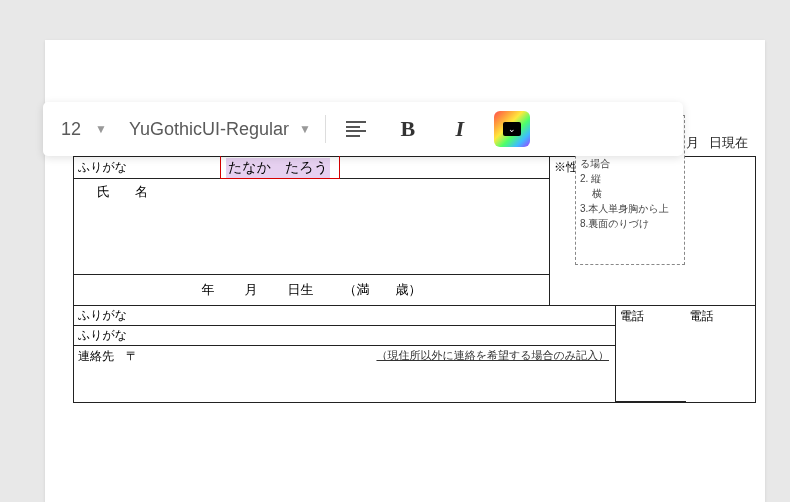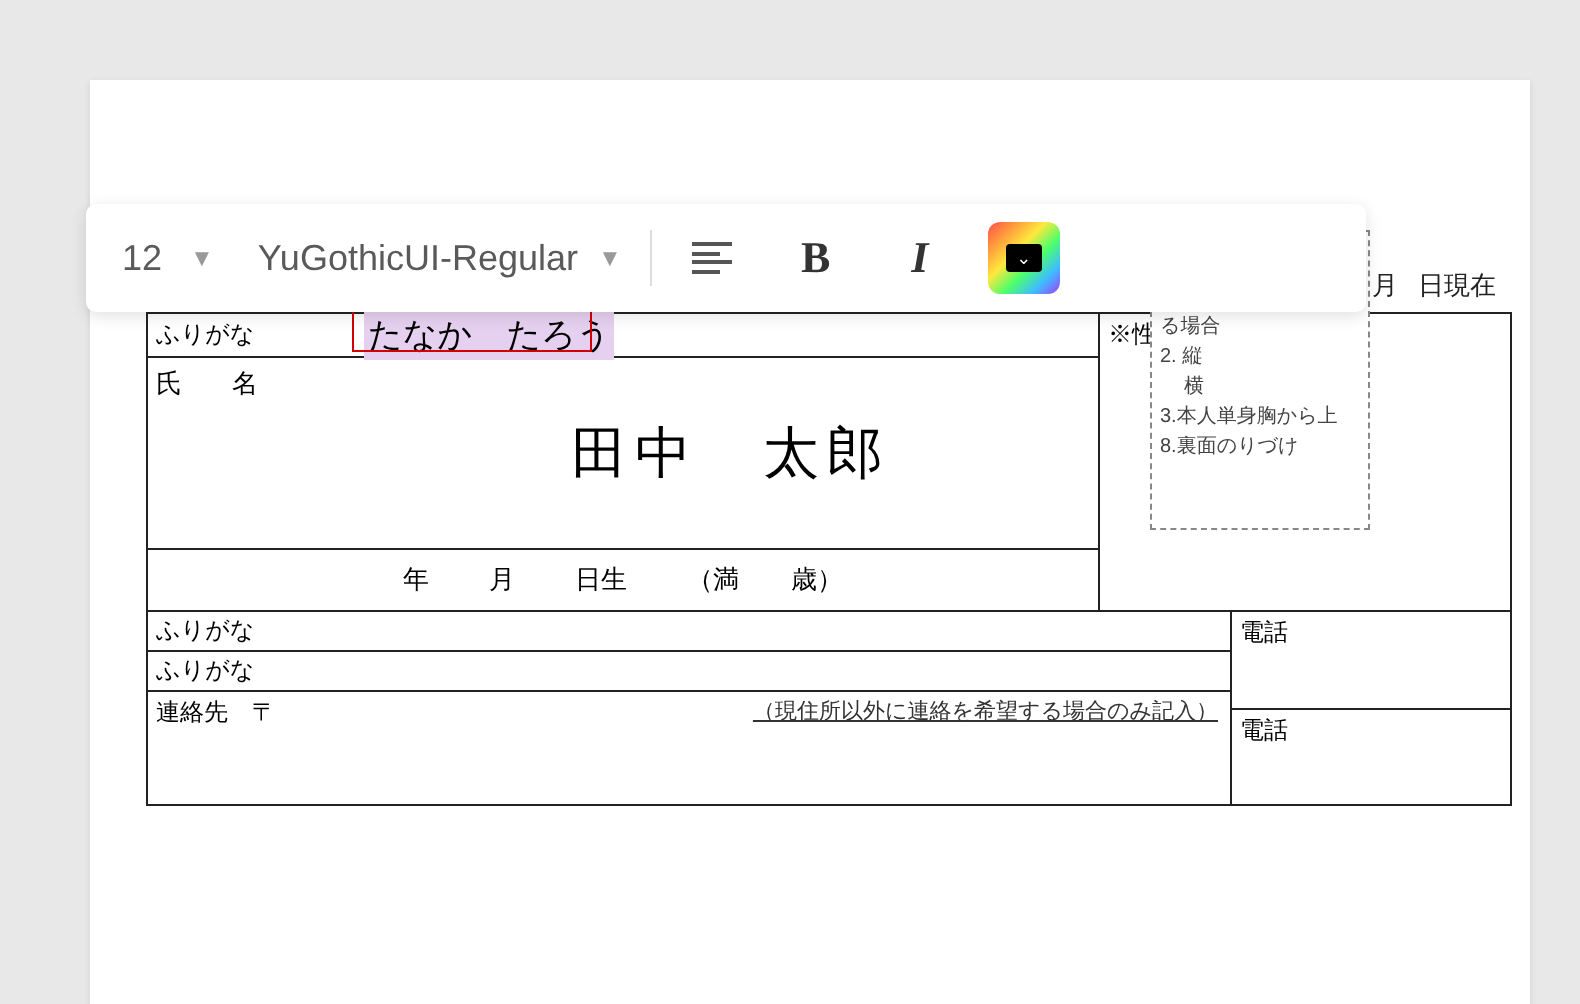--- a/index.html
+++ b/index.html
@@ -159,22 +159,23 @@
     display: flex;
     align-items: center;
     font-size: 12px;
   }
   .furi-label {
     width: 108px;
     padding-left: 4px;
   }
   .furi-val-wrap {
     flex: 1;
-    font-size: 17px;
+    font-size: 14px;
     position: relative;
+    margin-left: 44px;
   }
   .furi-val {
     background: #e6d0f0;
     padding: 1px 2px;
     display: inline-block;
   }
   .sel-box {
     position: absolute;
     border: 1.5px solid #d40000;
     top: -3px;
@@ -186,20 +187,21 @@
   .name-row {
     border-bottom: 1.5px solid #222;
     height: 96px;
     display: flex;
   }
   .name-label {
     width: 108px;
     padding: 4px;
     font-size: 13px;
     letter-spacing: 6px;
+    margin-left: 19px;
   }
   .name-val {
     flex: 1;
     display: flex;
     align-items: center;
     justify-content: center;
     font-size: 28px;
     letter-spacing: 4px;
   }
   .birth-row {
@@ -269,21 +271,20 @@
     position: absolute;
     right: 6px;
     top: 2px;
     font-size: 11px;
     color: #333;
     text-decoration: underline;
   }
   .tel-col {
     border-left: 1.5px solid #222;
     display: flex;
-    flex-direction: column;
   }
   .tel-cell {
     flex: 1;
     border-bottom: 1.5px solid #222;
     font-size: 12px;
     padding: 2px 4px;
   }
   .tel-cell:last-child { border-bottom: none; }
 </style>
 </head>
@@ -339,21 +340,20 @@
     <div class="left-col">
       <div class="furi-row">
         <div class="furi-label">ふりがな</div>
         <div class="furi-val-wrap">
           <span class="furi-val">たなか　たろう</span>
           <div class="sel-box"></div>
         </div>
       </div>
       <div class="name-row">
         <div class="name-label">氏　名</div>
-        <div class="name-val">田中　太郎</div>
       </div>
       <div class="birth-row">
         <span>年</span>
         <span>月</span>
         <span>日生</span>
         <span>（満　　歳）</span>
       </div>
     </div>
     <div class="sex-col">
       <div class="sex-label">※性別</div>

